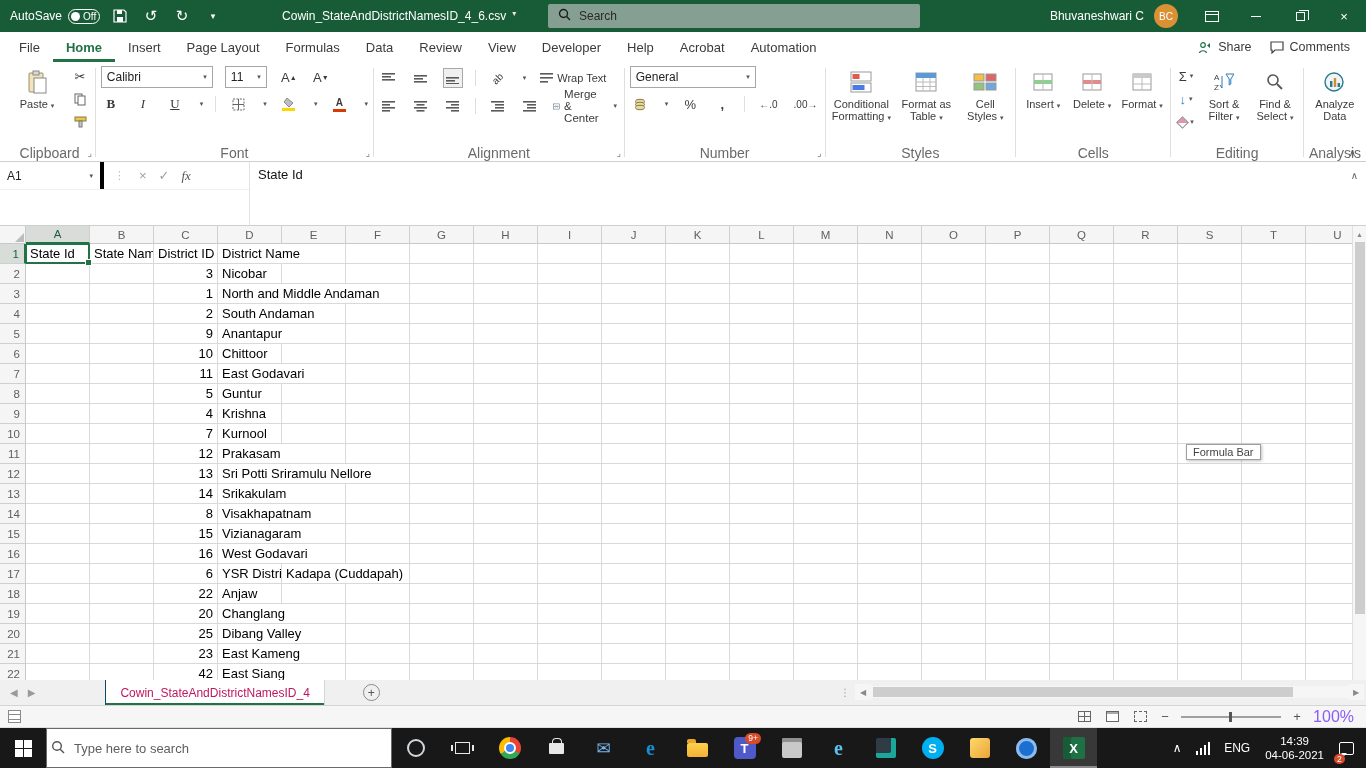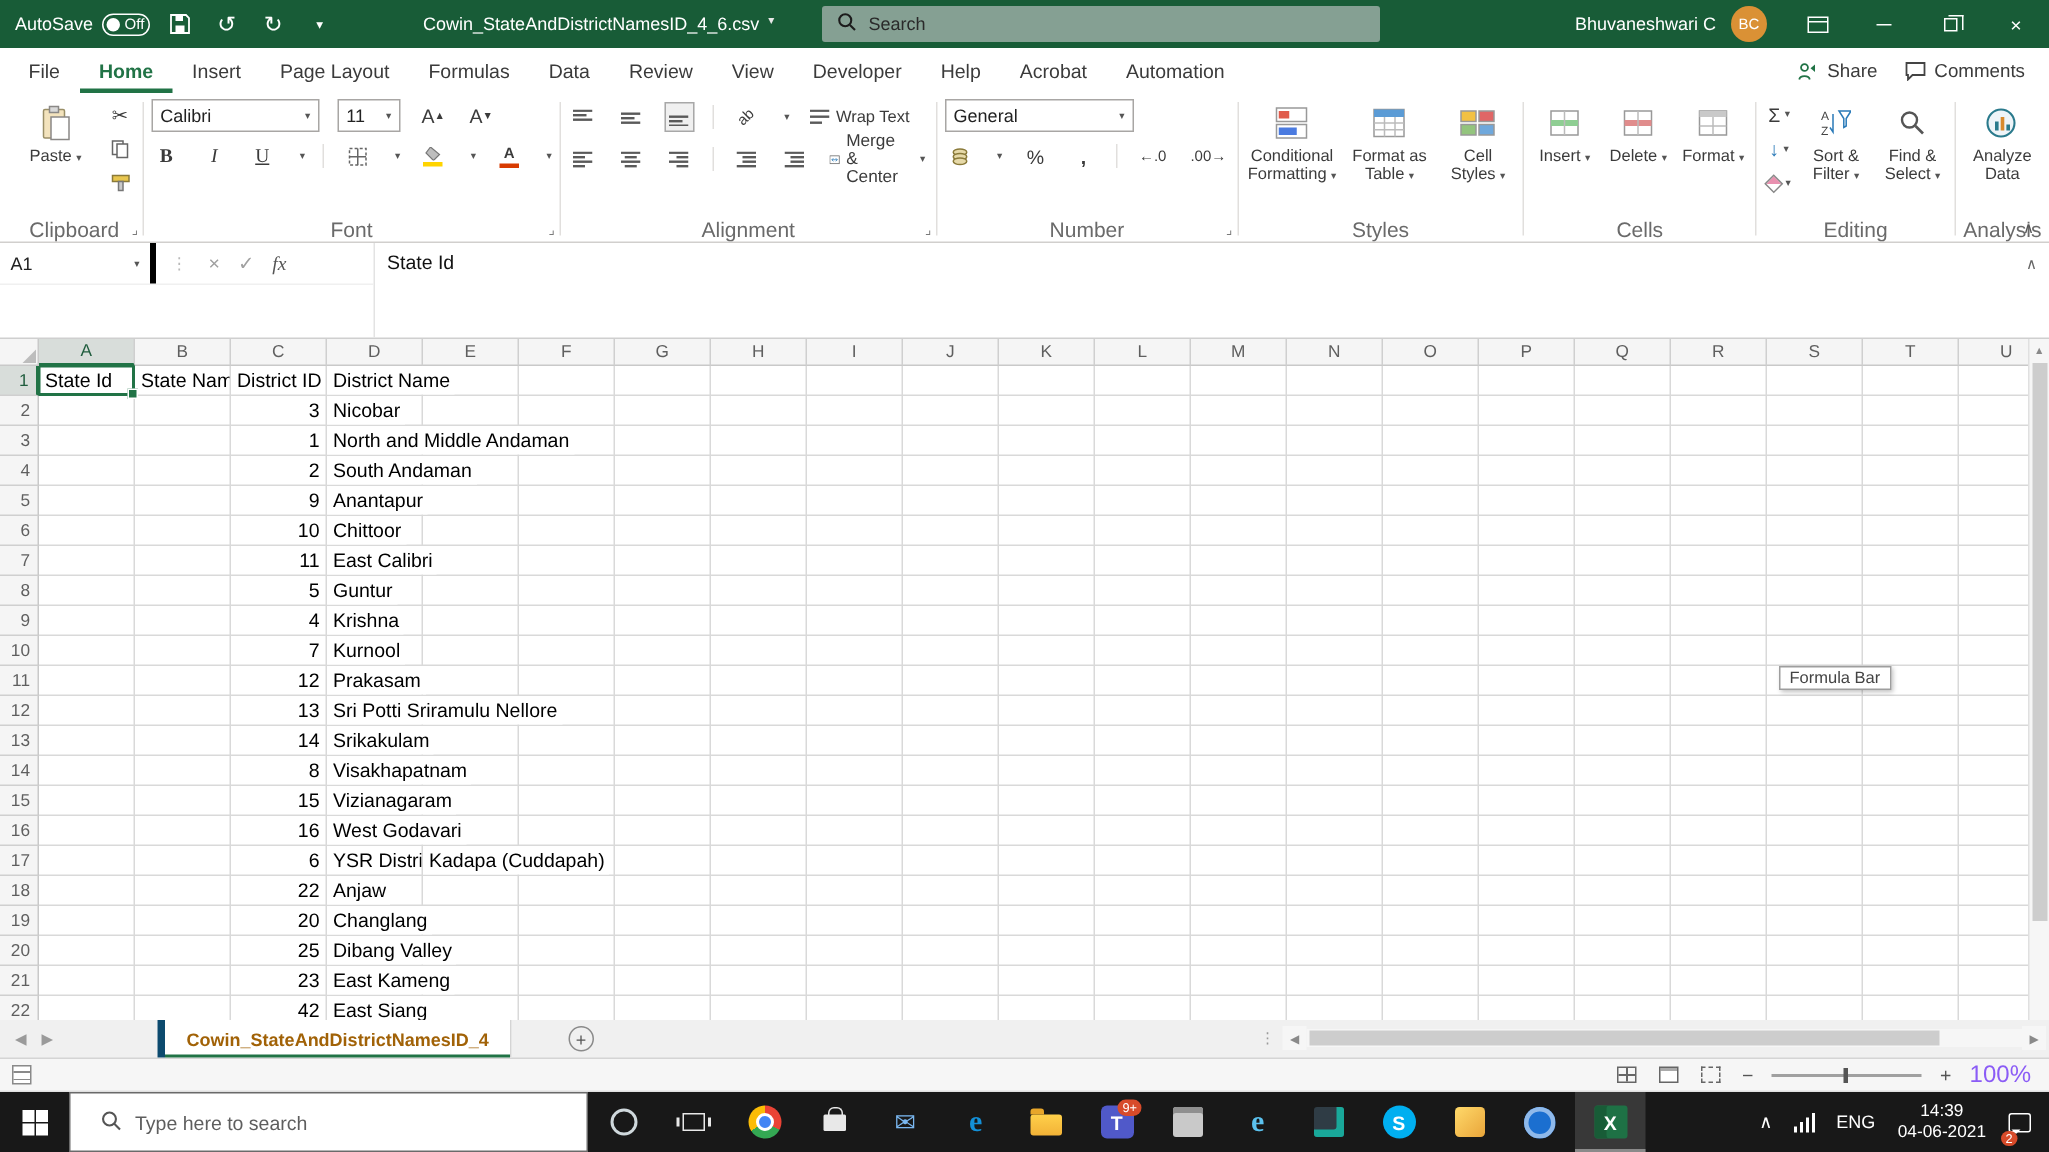--- a/index.html
+++ b/index.html
@@ -96,21 +96,21 @@
 .gc.sel:before{content:"";position:absolute;top:-1px;left:-1px;right:-1px;bottom:-1px;border:2px solid #217346;z-index:3;pointer-events:none}
 .gc.sel:after{content:"";position:absolute;right:-3px;bottom:-3px;width:5px;height:5px;background:#217346;border:1px solid #fff;z-index:4}
 .vscroll{position:absolute;top:0;right:0;bottom:0;width:14px;background:#f6f6f6;border-left:1px solid #e0e0e0;display:flex;flex-direction:column;align-items:center;z-index:5}
 .varrow{height:16px;display:flex;align-items:center;justify-content:center;font-size:7px;color:#8a8a8a;width:100%}
 .vthumb{width:10px;height:372px;background:#cdcdcd;border-radius:0}
 .tooltip{position:absolute;left:1186px;top:218px;background:#fff;border:1px solid #9e9e9e;box-shadow:1px 1px 3px rgba(0,0,0,.25);font-size:11px;color:#444;padding:1px 6px;z-index:9;white-space:nowrap}
 
 
 .sheetbar{height:26px;background:#f0f0f0;border-bottom:1px solid #d4d4d4;display:flex;align-items:stretch;position:relative}
 .snav{display:flex;align-items:center;gap:10px;padding:0 10px;color:#9a9a9a;font-size:10px}
-.sheettab{margin-left:60px;display:flex;align-items:center;padding:0 14px;background:#fff;border-left:5px solid #0c4a6e;border-right:1px solid #d4d4d4;box-shadow:inset 0 -2px 0 #217346;color:#a16207;font-weight:bold;font-size:12px;white-space:nowrap}
+.sheettab{margin-left:60px;display:flex;align-items:center;padding:0 14px;background:#fff;border-left:1px solid #0c4a6e;border-right:1px solid #d4d4d4;box-shadow:inset 0 -2px 0 #217346;color:#be185d;font-weight:normal;font-size:12px;white-space:nowrap}
 .addsheet{width:17px;height:17px;border:1px solid #8a8a8a;border-radius:50%;display:flex;align-items:center;justify-content:center;color:#555;font-size:12px;align-self:center;margin-left:38px}
 .hscroll{position:absolute;right:2px;top:4px;width:524px;height:16px;display:flex;align-items:center}
 .harrow{width:16px;height:16px;display:flex;align-items:center;justify-content:center;color:#8a8a8a;font-size:8px;background:#f6f6f6}
 .htrack{flex:1;height:12px;background:#f6f6f6;display:flex;align-items:center}
 .hthumb{height:10px;width:88%;background:#cdcdcd;margin-left:2px}
 .hdots{color:#9a9a9a;font-size:10px;margin-right:4px;letter-spacing:1px}
 
 
 .statusbar{height:22px;background:#f6f6f6;border-bottom:1px solid #e0e0e0;display:flex;align-items:center;padding:0 8px;color:#444}
 .st-icon{width:13px;height:13px;border:1px solid #8a8a8a;background:linear-gradient(#fff 0 3px,#8a8a8a 3px 4px,#fff 4px 8px,#8a8a8a 8px 9px,#fff 9px)}
@@ -122,21 +122,21 @@
 .zoomminus,.zoomplus{font-size:13px;color:#555;width:12px;text-align:center}
 .zoomtrack{width:100px;height:2px;background:#a0a0a0;position:relative}
 .zoomthumb{position:absolute;left:48px;top:-4px;width:3px;height:10px;background:#555}
 .zoomlabel{font-size:16px;color:#8b5cf6;min-width:34px;text-align:center;margin-right:4px}
 
 
 .taskbar{height:40px;background:#181818;display:flex;align-items:stretch;color:#fff}
 .tstart{width:46px;display:flex;align-items:center;justify-content:center}
 .winlogo{display:grid;grid-template-columns:8px 8px;grid-template-rows:8px 8px;gap:1px}
 .winlogo span{background:#fff}
-.tsearch{width:346px;background:#fff;border:1px solid #6a6a6a;display:flex;align-items:center;gap:9px;padding:0 20px;color:#4d4d4d}
+.tsearch{width:346px;background:#fff;border:1px solid #6a6a6a;display:flex;align-items:center;gap:9px;padding:0 4px;color:#4d4d4d}
 .tsearch input{border:none;outline:none;background:transparent;font-size:13px;width:100%;color:#333;font-family:"Liberation Sans",sans-serif}
 .tsearch input::placeholder{color:#5e5e5e}
 .tico{width:47px;display:flex;align-items:center;justify-content:center;position:relative}
 .tico.active{background:rgba(255,255,255,.14);box-shadow:inset 0 -2px 0 #8a8a8a}
 .badge{position:absolute;top:5px;right:7px;background:#d74b2a;color:#fff;font-size:8.5px;border-radius:7px;padding:1px 3px;line-height:9px}
 .cortana{width:18px;height:18px;border:2px solid #cfd8dc;border-radius:50%}
 .tview{width:15px;height:12px;border:1.5px solid #e8e8e8;position:relative}
 .tview:before{content:"";position:absolute;left:-5px;top:2px;width:2px;height:6px;background:#e8e8e8}
 .tview:after{content:"";position:absolute;right:-5px;top:2px;width:2px;height:6px;background:#e8e8e8}
 .chrome{width:22px;height:22px;border-radius:50%;background:conic-gradient(#ea4335 0 33%,#34a853 33% 66%,#fbbc05 66% 100%);position:relative}
@@ -833,21 +833,21 @@
             <div class="gc"></div>
             <div class="gc"></div>
           </div>
           <div class="grow">
             <div class="gc"></div>
             <div class="gc"></div>
             <div class="gc">
               <span class="num">11</span>
             </div>
             <div class="gc">
-              <span class="spill">East Calibri</span>
+              <span class="spill">East Godavari</span>
             </div>
             <div class="gc"></div>
             <div class="gc"></div>
             <div class="gc"></div>
             <div class="gc"></div>
             <div class="gc"></div>
             <div class="gc"></div>
             <div class="gc"></div>
             <div class="gc"></div>
             <div class="gc"></div>

